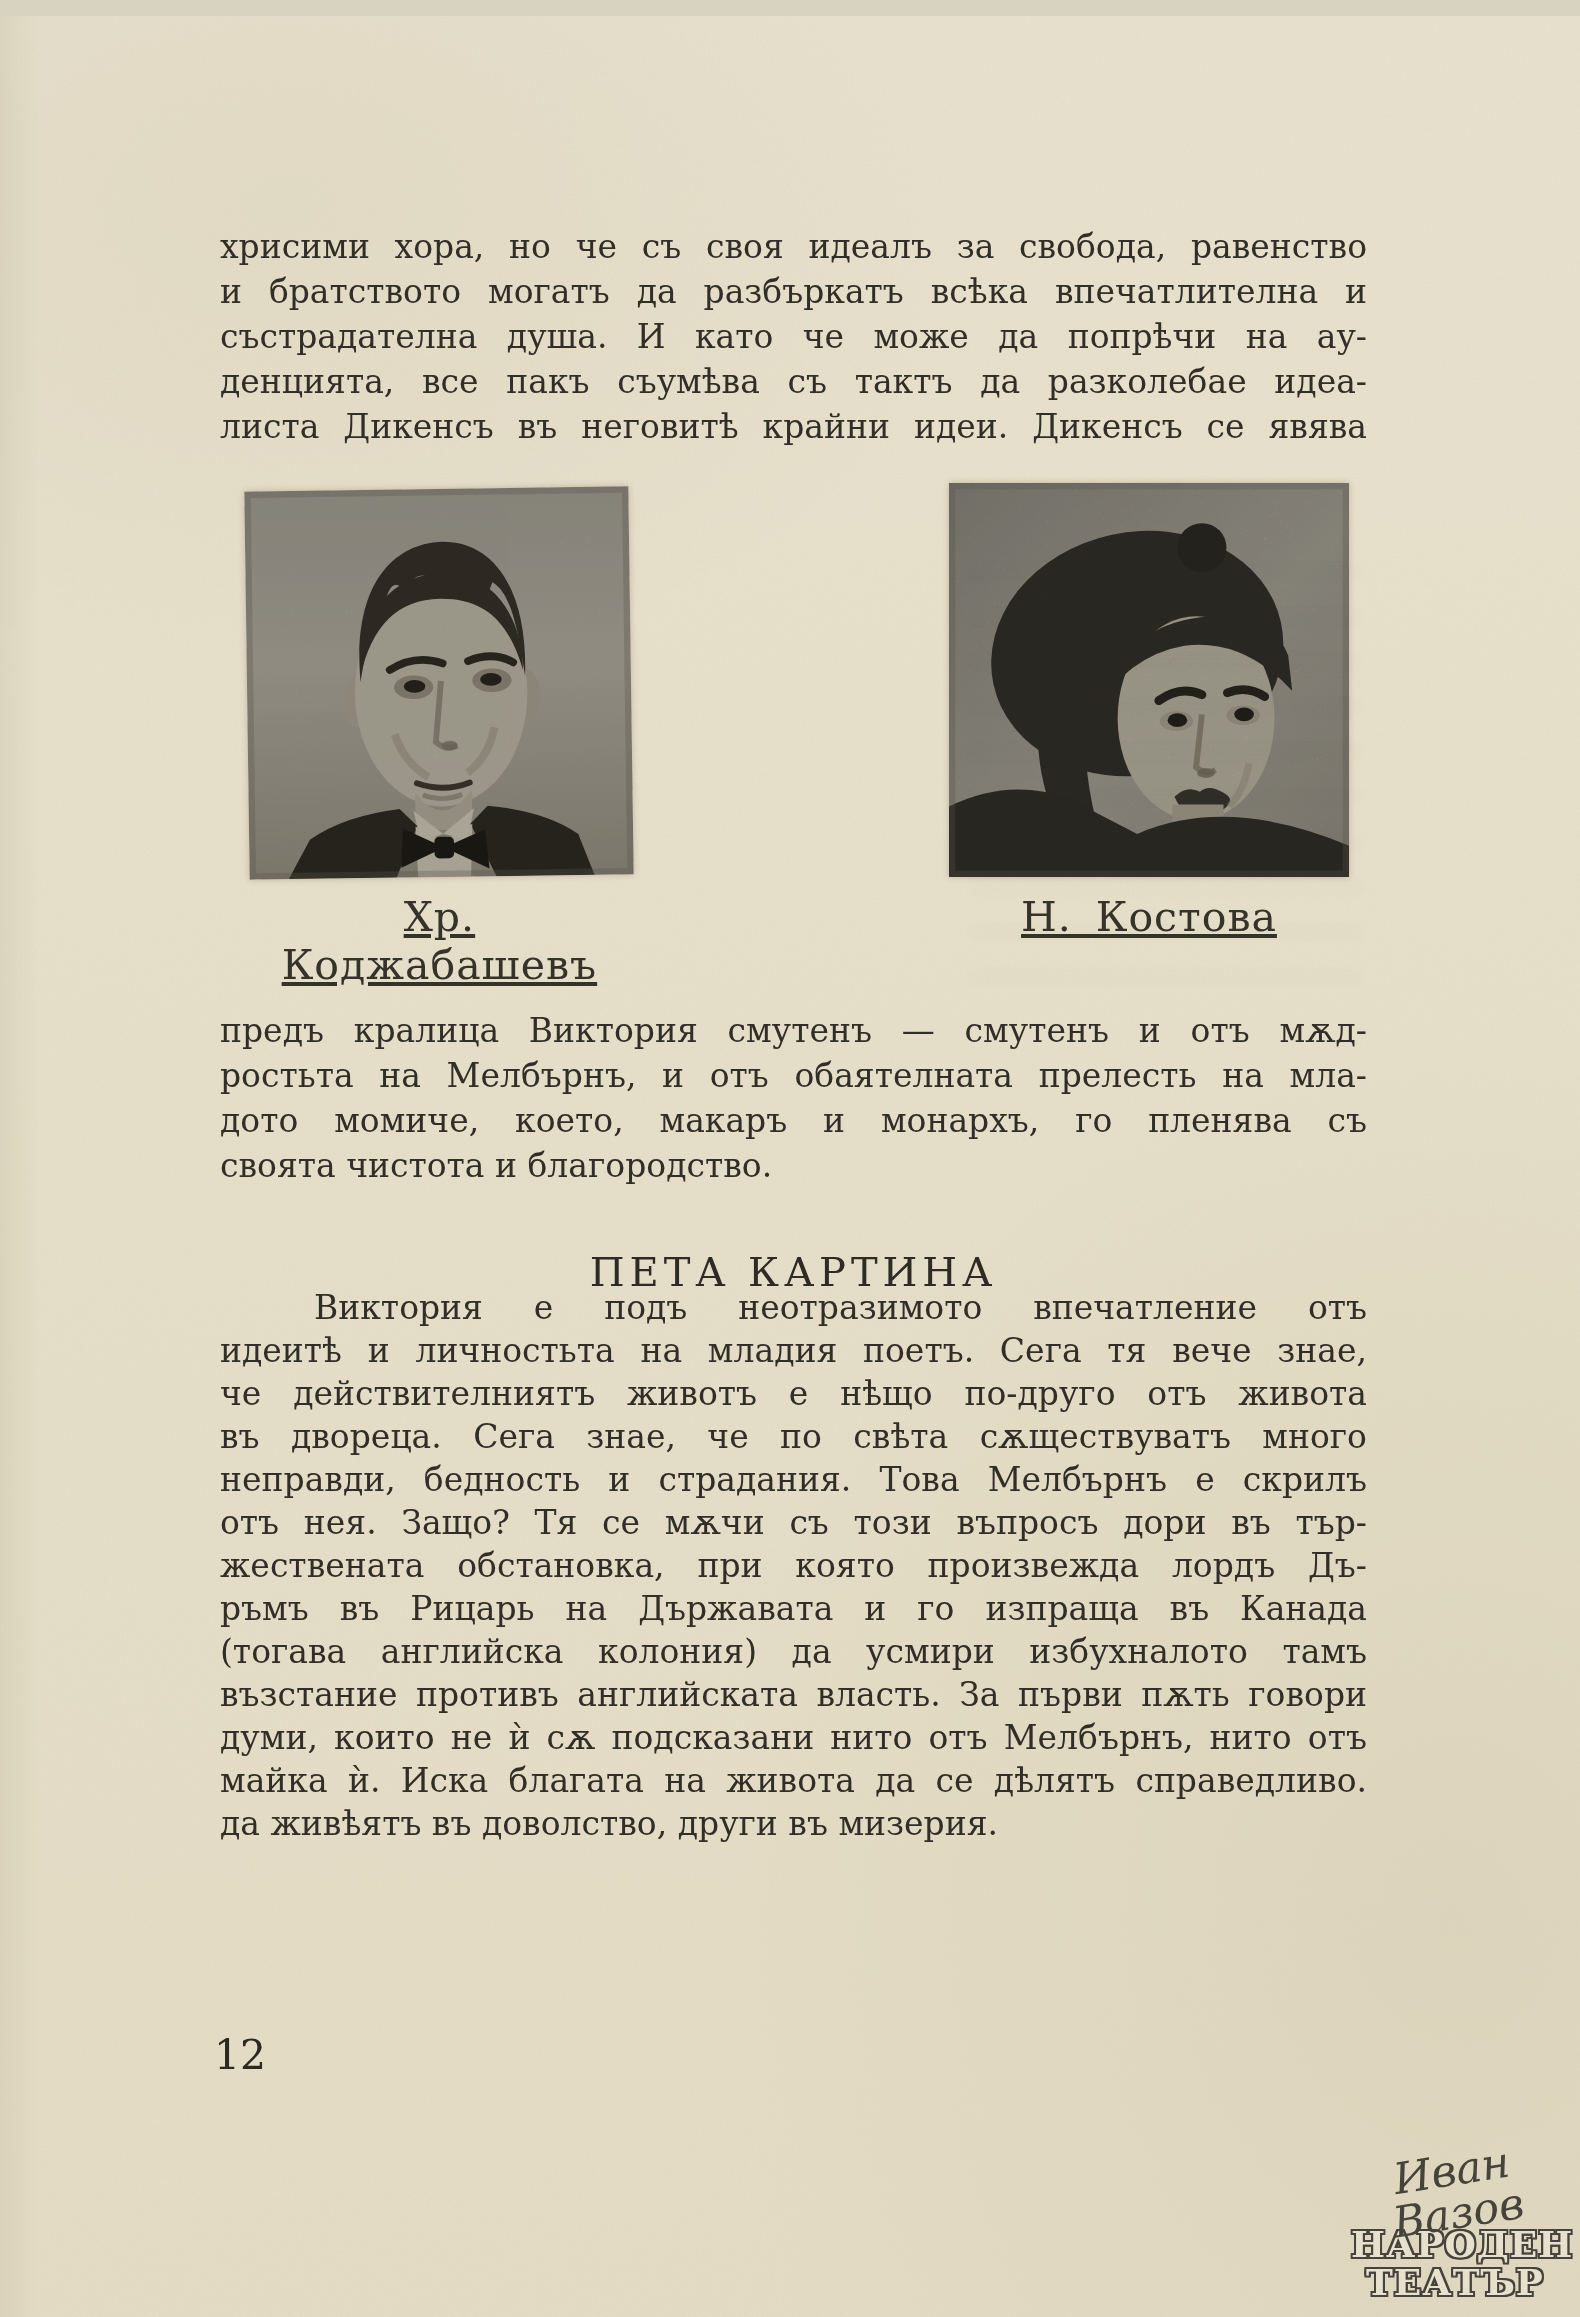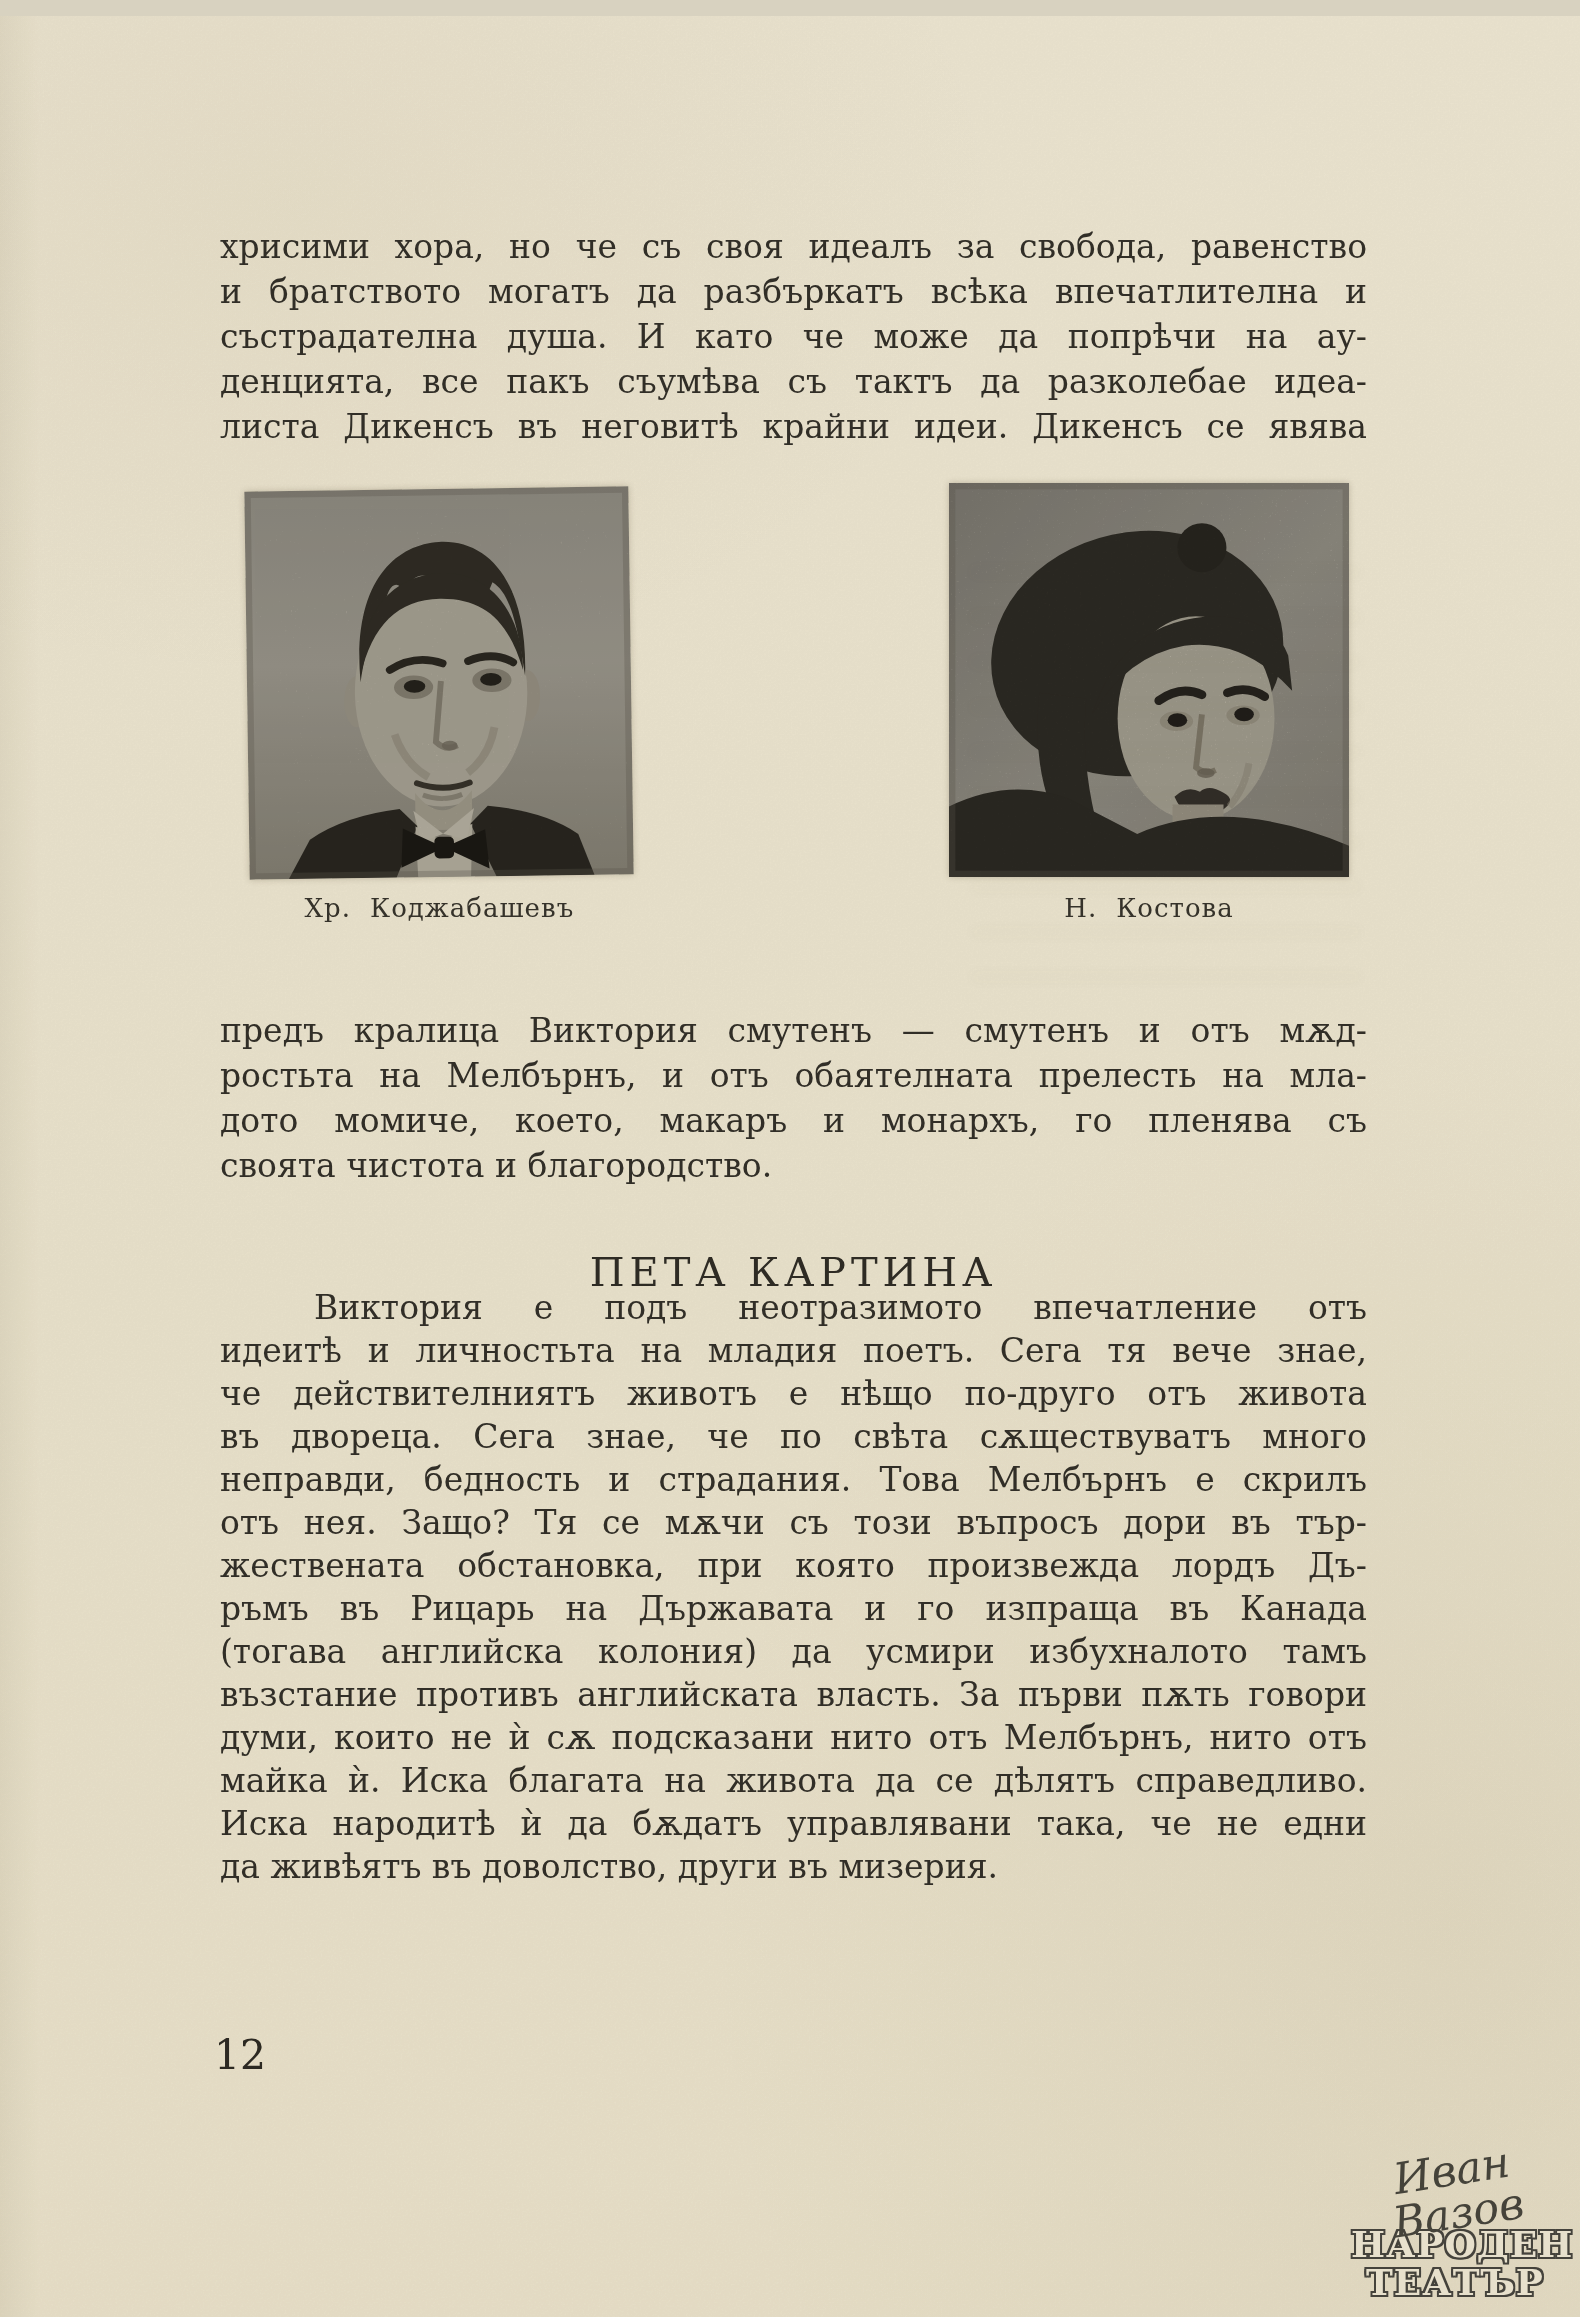--- a/index.html
+++ b/index.html
@@ -34,22 +34,22 @@
     text-align:center;font-weight:normal;
     font-size:40px;letter-spacing:4.9px;color:#2e2b24;
   }
   .photos{position:absolute;left:220px;top:461px;width:1147px;height:490px;}
   .fig{position:absolute;margin:0;box-shadow:0 0 5.9px rgba(70,60,35,0.25);}
   .fig svg{display:block;width:100%;height:100%;}
   .fig-left{left:27.4px;top:11.8px;width:384px;height:388px;transform:rotate(-0.8deg);}
   .fig-right{left:729px;top:5.9px;width:400px;height:394px;}
   .caption{
     position:absolute;top:416px;
-    font-size:26px;letter-spacing:1px;word-spacing:9.8px;
-    text-align:center;color:#35322a;
+    font-size:41px;letter-spacing:1px;word-spacing:9.8px;
+    text-align:center;color:#35322a;text-decoration:underline;
   }
   .cap-left{left:27.4px;width:384px;}
   .cap-right{left:729px;width:400px;}
   .bleed{
     position:absolute;left:970px;top:549px;width:392px;height:421px;
     background:repeating-linear-gradient(180deg, rgba(80,70,45,0.16) 0 13.7px, rgba(80,70,45,0) 13.7px 45px);
     opacity:0.10;filter:blur(5.9px);pointer-events:none;
   }
   .pagenum{
     position:absolute;left:214px;top:2015px;
@@ -199,21 +199,20 @@
     <div class="line">че действителниятъ животъ е нѣщо по-друго отъ живота</div>
     <div class="line">въ двореца. Сега знае, че по свѣта сѫществуватъ много</div>
     <div class="line">неправди, бедность и страдания. Това Мелбърнъ е скрилъ</div>
     <div class="line">отъ нея. Защо? Тя се мѫчи съ този въпросъ дори въ тър-</div>
     <div class="line">жествената обстановка, при която произвежда лордъ Дъ-</div>
     <div class="line">ръмъ въ Рицарь на Държавата и го изпраща въ Канада</div>
     <div class="line">(тогава английска колония) да усмири избухналото тамъ</div>
     <div class="line">възстание противъ английската власть. За първи пѫть говори</div>
     <div class="line">думи, които не ѝ сѫ подсказани нито отъ Мелбърнъ, нито отъ</div>
     <div class="line">майка ѝ. Иска благата на живота да се дѣлятъ справедливо.</div>
-    <div class="line">Иска народитѣ ѝ да бѫдатъ управлявани така, че не едни</div>
     <div class="line last">да живѣятъ въ доволство, други въ мизерия.</div>
   </div>
 
   <div class="pagenum">12</div>
 
   <div class="stamp">
     <div class="sig">Иван Вазов</div>
     <div class="stamp-word">НАРОДЕН</div>
     <div class="stamp-word">ТЕАТЪР</div>
   </div>

